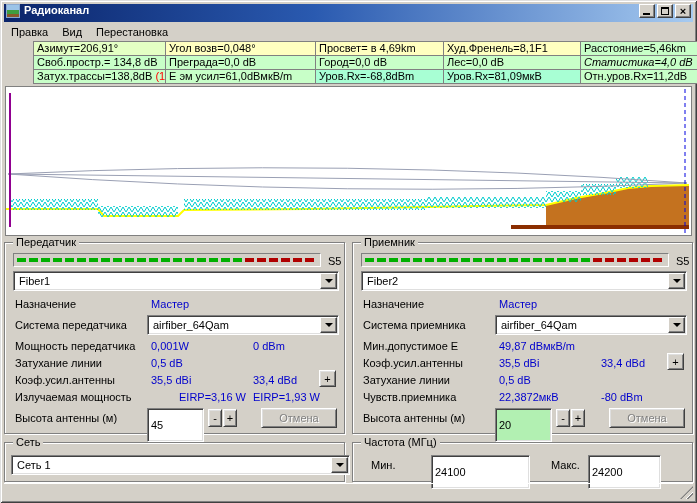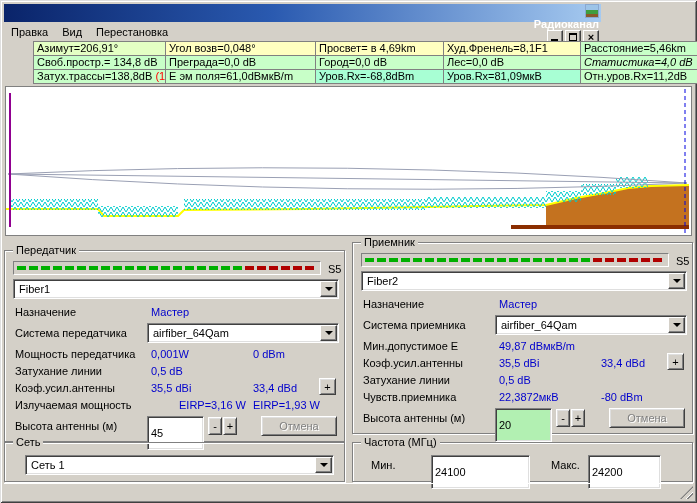--- a/index.html
+++ b/index.html
@@ -2,23 +2,23 @@
 <html><head>
 <meta charset="utf-8">
 <style>
 * { box-sizing: border-box; }
 html,body { margin:0; padding:0; background:#d4d0c8; }
 body { width:697px; height:503px; font-family:"Liberation Sans", sans-serif; font-size:11px; color:#000; }
 .window { position:relative; width:697px; height:503px; background:#d4d0c8;
   box-shadow: inset 1px 1px 0 #dfdfdf, inset -1px -1px 0 #404040, inset 2px 2px 0 #ffffff, inset -2px -2px 0 #808080; overflow:hidden; }
 
 
-.titlebar { position:absolute; left:4px; top:4px; width:597px; height:18px;
+.titlebar { position:absolute; left:4px; top:4px; width:689px; height:18px;
   background:linear-gradient(90deg,#0a246a 0%,#2a5ab0 45%,#a6caf0 100%);
-  display:flex; align-items:flex-end; padding:0 2px;flex-direction:column; }
+  display:flex; align-items:flex-start; padding:0 2px; }
 .app-icon { width:14px; height:14px; border:1px solid #8aa8d0; flex:0 0 auto;
   background:linear-gradient(180deg,#9cc4e8 0 40%, #3f9e3f 40% 75%, #8a5a2a 75% 100%); }
 .title { color:#fff; font-weight:bold; margin-left:4px; flex:1 1 auto; white-space:nowrap; }
 .win-btns { display:flex; gap:2px; flex:0 0 auto; }
 .win-btn { width:16px; height:14px; background:#d4d0c8; border:1px solid; border-color:#fff #404040 #404040 #fff;
   box-shadow: inset -1px -1px 0 #808080; position:relative; }
 .gl-min { position:absolute; left:3px; bottom:2px; width:7px; height:2px; background:#000; }
 .gl-max { position:absolute; left:3px; top:2px; width:8px; height:8px; border:1px solid #000; border-top-width:2px; }
 .gl-close { position:absolute; left:0; top:0; width:100%; height:100%; text-align:center; font-size:11px; line-height:12px; font-weight:bold; }
 
@@ -30,21 +30,21 @@
 .info-table { position:absolute; left:5px; top:41px; width:687px; border-top:1px solid #808080; border-left:1px solid #808080; background:#ffffff;margin-left:28px; }
 .info-row { display:grid; grid-template-columns:132px 150px 128px 137px 1fr; }
 .info-cell { height:14px; line-height:13px; padding:0 3px; border-right:1px solid #808080; border-bottom:1px solid #808080; white-space:nowrap; overflow:hidden; font-size:11px; }
 
 
 .profile { position:absolute; left:5px; top:86px; width:687px; height:150px; background:#fff; border:1px solid #808080; }
 
 
 .grp { position:absolute; border:1px solid #808080; box-shadow: inset 1px 1px 0 #fff, 1px 1px 0 #fff; }
 .grp-title { position:absolute; top:-7px; left:8px; background:#d4d0c8; padding:0 3px; line-height:13px; white-space:nowrap; }
-#grp-tx { left:4px; top:250px; width:341px; height:192px; }
+#grp-tx { left:4px; top:242px; width:341px; height:192px; }
 #grp-rx { left:352px; top:242px; width:341px; height:192px; }
 #grp-net { left:4px; top:442px; width:341px; height:40px; }
 #grp-freq { left:352px; top:442px; width:341px; height:40px; }
 
 .lbl { position:absolute; white-space:nowrap; }
 .val { position:absolute; white-space:nowrap; color:#0000cc; }
 
 .sigbar { position:absolute; left:8px; top:10px; width:308px; height:14px; background:#d4d0c8;
   border:1px solid; border-color:#808080 #fff #fff #808080; display:flex; align-items:center; gap:3px; padding:0 3px; overflow:hidden; }
 .dash { width:9px; height:4px; flex:0 0 auto; }
@@ -111,21 +111,21 @@
       </div>
       <div class="info-row">
         <div class="info-cell" style="background: rgb(200, 255, 200);"><span>Своб.простр.= 134,8 dB</span></div>
         <div class="info-cell" style="background: rgb(200, 255, 200);"><span>Преграда=0,0 dB</span></div>
         <div class="info-cell" style="background: rgb(200, 255, 200);"><span>Город=0,0 dB</span></div>
         <div class="info-cell" style="background: rgb(200, 255, 200);"><span>Лес=0,0 dB</span></div>
         <div class="info-cell" style="background: rgb(200, 255, 200); font-style: italic;"><span>Статистика=4,0 dB</span></div>
       </div>
       <div class="info-row">
         <div class="info-cell" style="background: rgb(200, 255, 200);"><span>Затух.трассы=138,8dB</span><span style="color: rgb(255, 0, 0);"> (1)</span></div>
-        <div class="info-cell" style="background: rgb(200, 255, 200);"><span>Е эм поля=61,0dBмкВ/m</span></div>
+        <div class="info-cell" style="background: rgb(200, 255, 200);"><span>Е эм усил=61,0dBмкВ/m</span></div>
         <div class="info-cell" style="background: rgb(168, 255, 212);"><span>Уров.Rx=-68,8dBm</span></div>
         <div class="info-cell" style="background: rgb(168, 255, 212);"><span>Уров.Rx=81,09мкВ</span></div>
         <div class="info-cell" style="background: rgb(200, 255, 200);"><span>Отн.уров.Rx=11,2dB</span></div>
       </div>
     </div>
 
   <div class="profile">
     <svg id="profile-svg" width="685" height="148" viewBox="0 0 685 148">
       <defs>
         <pattern id="veg" width="6" height="5" patternUnits="userSpaceOnUse">
@@ -272,21 +272,21 @@
     <span class="val" style="left:248px; top:148px;">-80 dBm</span>
     <span class="lbl" style="left:10px; top:169px;">Высота антенны (м)</span>
     <input class="tfield" style="left: 142px; top: 165px; width: 57px; background: rgb(178, 240, 178);" value="20">
     <button class="btn" style="left:203px; top:166px; width:14px; height:18px;">-</button>
     <button class="btn" style="left:218px; top:166px; width:14px; height:18px;">+</button>
     <button class="btn dis" style="left:256px; top:165px; width:76px; height:20px;">Отмена</button>
   </div>
 
   <div class="grp" id="grp-net">
     <span class="grp-title">Сеть</span>
-    <div class="combo" style="left:20px; top:12px; width:309px;text-decoration:underline;">
+    <div class="combo" style="left:6px; top:12px; width:339px;text-decoration:underline;">
       <span class="combo-text">Сеть 1</span>
       <span class="combo-btn">
           <i class="arr"></i>
         </span>
     </div>
   </div>
 
   <div class="grp" id="grp-freq">
     <span class="grp-title">Частота (МГц)</span>
     <span class="lbl" style="left:18px; top:16px;">Мин.</span>

